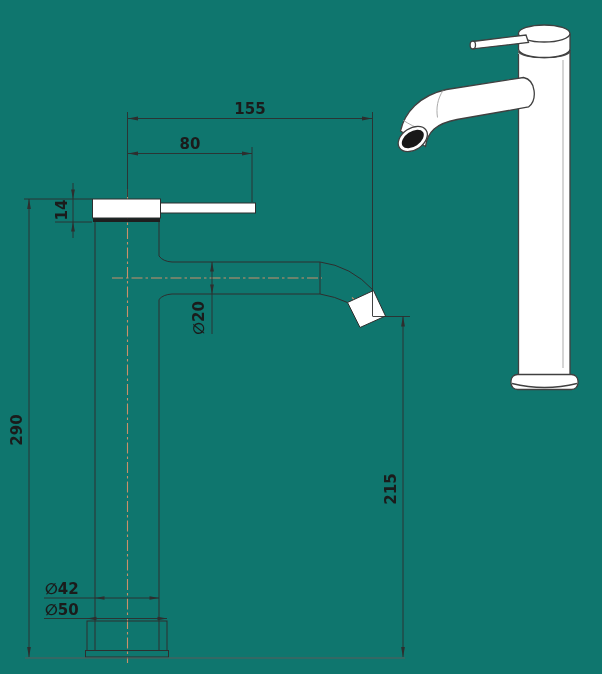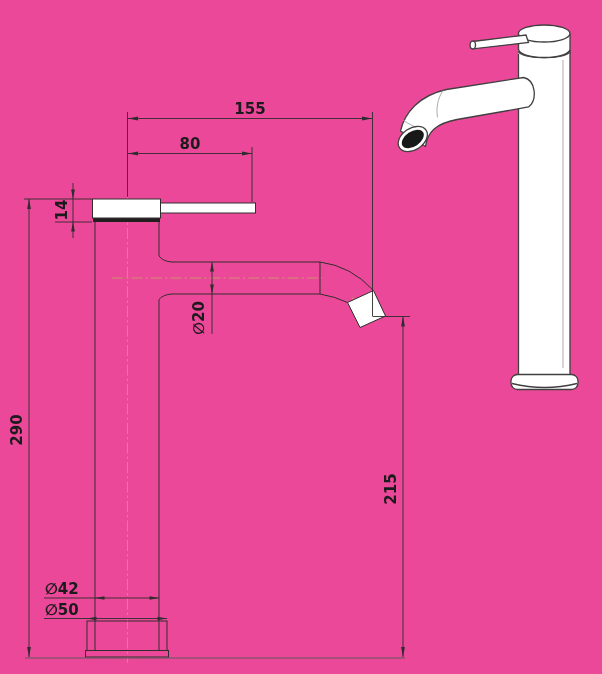--- a/index.html
+++ b/index.html
@@ -1,16 +1,16 @@
 <!DOCTYPE html>
 <html><head>
 <meta charset="utf-8">
 <style>
   html,body{margin:0;padding:0;background:#ffffff;}
-  .stage{position:relative;width:602px;height:674px;background:#ec4899;overflow:hidden;
+  .stage{position:relative;width:602px;height:674px;background:#0f766e;overflow:hidden;
          font-family:"DejaVu Sans", sans-serif;}
   svg{display:block;}
   .ln    {stroke:#2e2e2e;stroke-width:1;fill:none;}
   .lnfill{stroke:#2e2e2e;stroke-width:1;fill:#ffffff;}
   .band  {fill:#1f1f1f;stroke:none;}
   .cl    {stroke:#c9906a;stroke-width:1.1;fill:none;stroke-dasharray:11 3 2.5 3;}
   .dim   {stroke:#2e2e2e;stroke-width:0.9;fill:none;}
   .arr   {fill:#2e2e2e;stroke:none;}
   .dimtxt{font:bold 15px "DejaVu Sans", sans-serif;fill:#1b1b1b;}
   .r-ln  {stroke:#404040;stroke-width:1.3;fill:none;}

